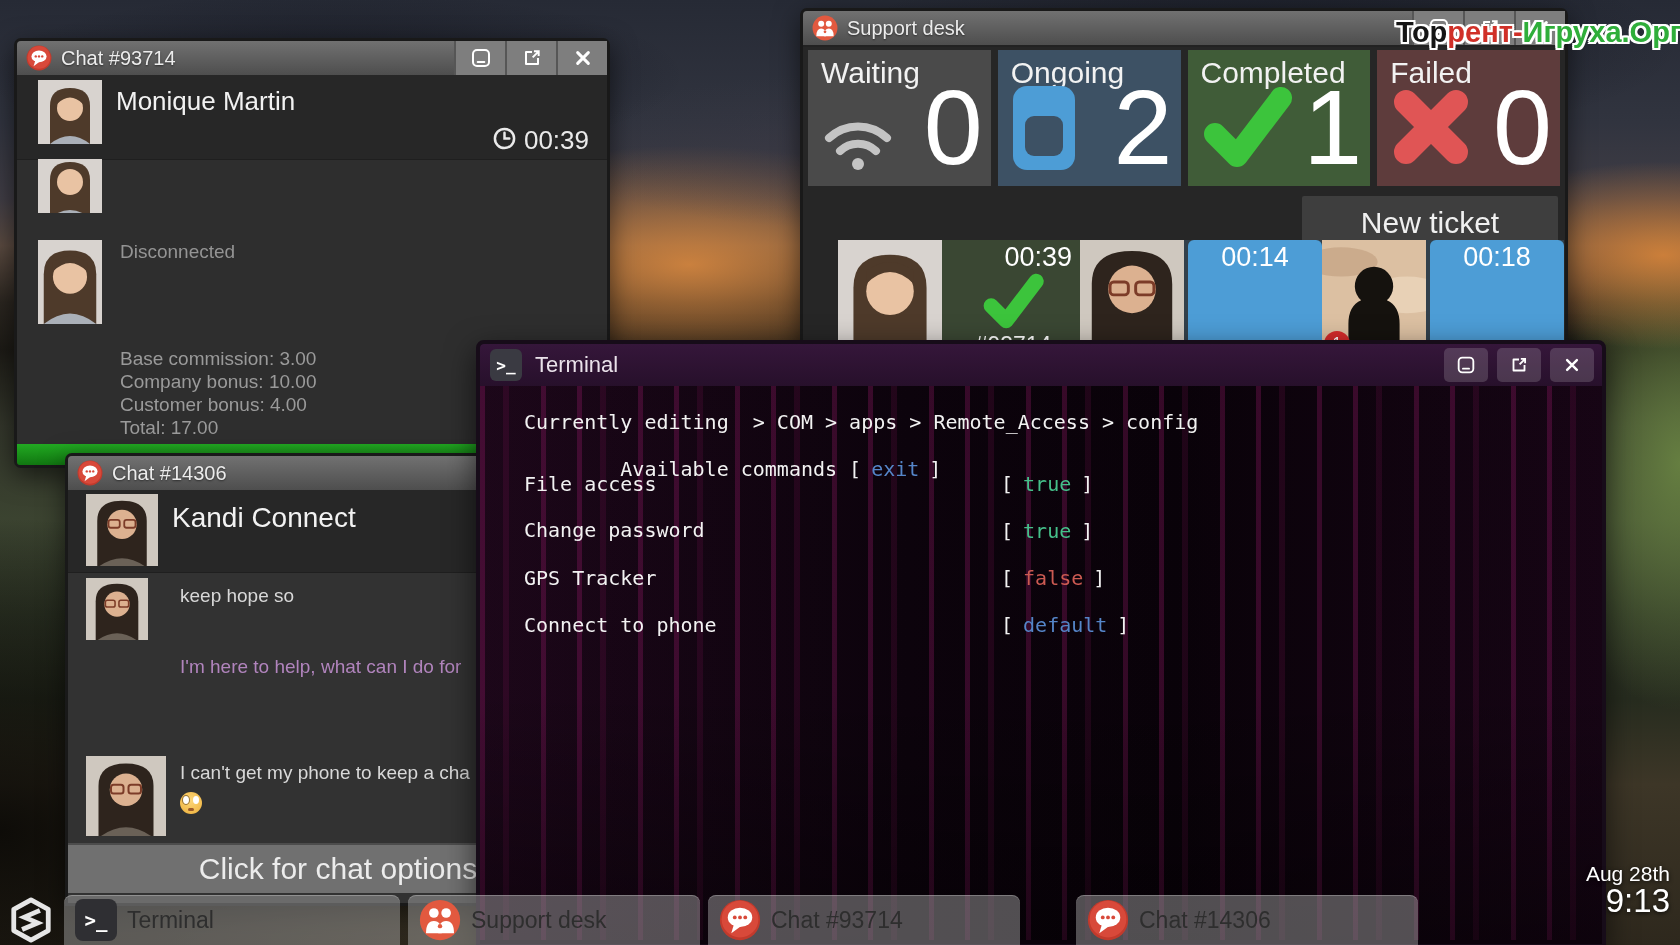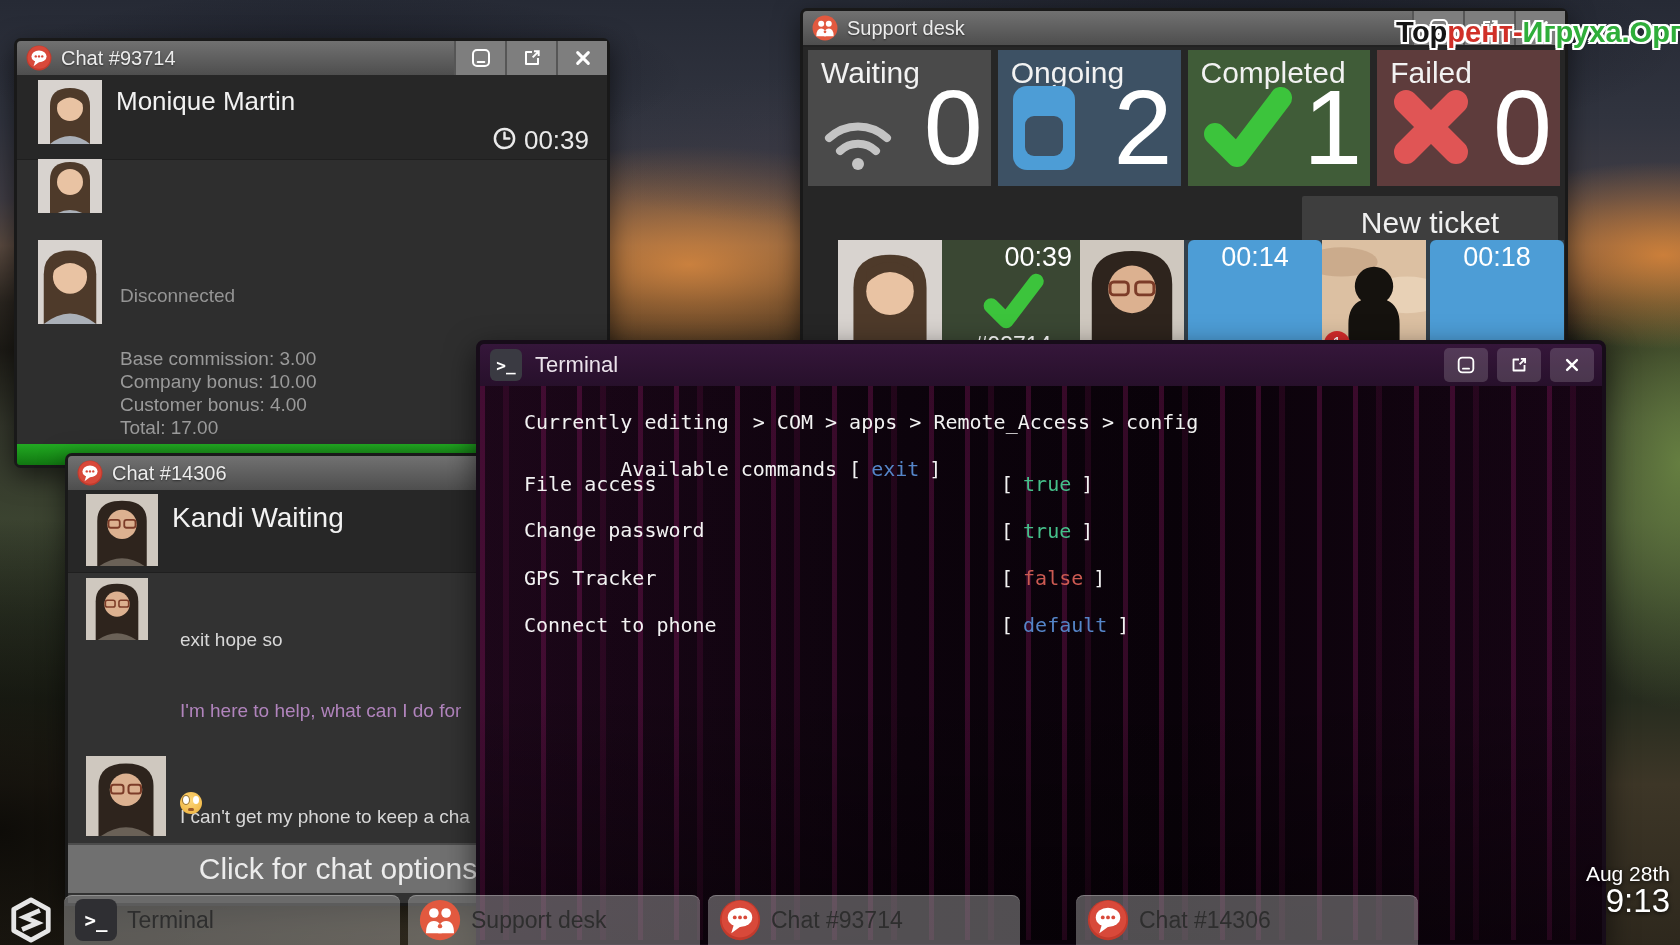--- a/index.html
+++ b/index.html
@@ -29,21 +29,21 @@
   .win-btns{margin-left:auto;display:flex;height:100%;}
   .win-btn{width:49px;height:100%;background:#7e7e7e;border-left:2px solid #565656;
     display:flex;align-items:center;justify-content:center;}
   .win-btn svg{width:24px;height:24px;}
 
   
   .avatar{overflow:hidden;background:#d0ccc8;flex:none;}
   .avatar svg{width:100%;height:100%;display:block;}
   .name-band{position:absolute;left:0;right:0;background:#272727;border-bottom:1px solid #1f1f1f;}
   .cust-name{position:absolute;color:#f2f2f2;}
-  .chat-msg{position:absolute;font-size:19px;color:#d8d8d8;white-space:nowrap;margin-top:44px;}
+  .chat-msg{position:absolute;font-size:19px;color:#d8d8d8;white-space:nowrap;}
   .chat-msg.agent{color:#b184bd;}
   .muted{color:#949494;}
 
   
   #chat93714{left:14px;top:38px;width:590px;height:424px;z-index:10;}
   #chat93714 .name-band{top:34px;height:84px;}
   #chat93714 .avatar-main{position:absolute;left:21px;top:39px;width:64px;height:64px;}
   #chat93714 .cust-name{left:99px;top:45px;font-size:26px;}
   .timer-row{position:absolute;right:18px;top:84px;display:flex;align-items:center;gap:8px;}
   .timer-row .t{font-size:26px;color:#eaeaea;}
@@ -400,33 +400,33 @@
     <div class="avatar avatar-main">
       <svg viewBox="0 0 64 64" preserveAspectRatio="xMidYMid slice">
           <rect width="64" height="64" fill="#cfc8bf"></rect>
           <path d="M10 64 V24 Q10 6 32 6 Q54 6 54 24 V64 Z" fill="#2e241d"></path>
           <circle cx="32" cy="27" r="13" fill="#dcb190"></circle>
           <rect x="20" y="23" width="10" height="7" rx="2" fill="none" stroke="#7c3c28" stroke-width="1.6"></rect>
           <rect x="34" y="23" width="10" height="7" rx="2" fill="none" stroke="#7c3c28" stroke-width="1.6"></rect>
           <path d="M12 64 Q32 50 52 64 Z" fill="#6a6157"></path>
         </svg>
     </div>
-    <div class="cust-name">Kandi Waiting</div>
+    <div class="cust-name">Kandi Connect</div>
 
     <div class="avatar m1-avatar">
       <svg viewBox="0 0 64 64" preserveAspectRatio="xMidYMid slice">
           <rect width="64" height="64" fill="#cfc8bf"></rect>
           <path d="M10 64 V24 Q10 6 32 6 Q54 6 54 24 V64 Z" fill="#2e241d"></path>
           <circle cx="32" cy="27" r="13" fill="#dcb190"></circle>
           <rect x="20" y="23" width="10" height="7" rx="2" fill="none" stroke="#7c3c28" stroke-width="1.6"></rect>
           <rect x="34" y="23" width="10" height="7" rx="2" fill="none" stroke="#7c3c28" stroke-width="1.6"></rect>
           <path d="M12 64 Q32 50 52 64 Z" fill="#6a6157"></path>
         </svg>
     </div>
-    <div class="chat-msg m1-text">exit hope so</div>
+    <div class="chat-msg m1-text">keep hope so</div>
 
     <div class="chat-msg agent m2-text">I'm here to help, what can I do for</div>
 
     <div class="avatar m3-avatar">
       <svg viewBox="0 0 64 64" preserveAspectRatio="xMidYMid slice">
           <rect width="64" height="64" fill="#cfc8bf"></rect>
           <path d="M10 64 V24 Q10 6 32 6 Q54 6 54 24 V64 Z" fill="#2e241d"></path>
           <circle cx="32" cy="27" r="13" fill="#dcb190"></circle>
           <rect x="20" y="23" width="10" height="7" rx="2" fill="none" stroke="#7c3c28" stroke-width="1.6"></rect>
           <rect x="34" y="23" width="10" height="7" rx="2" fill="none" stroke="#7c3c28" stroke-width="1.6"></rect>

